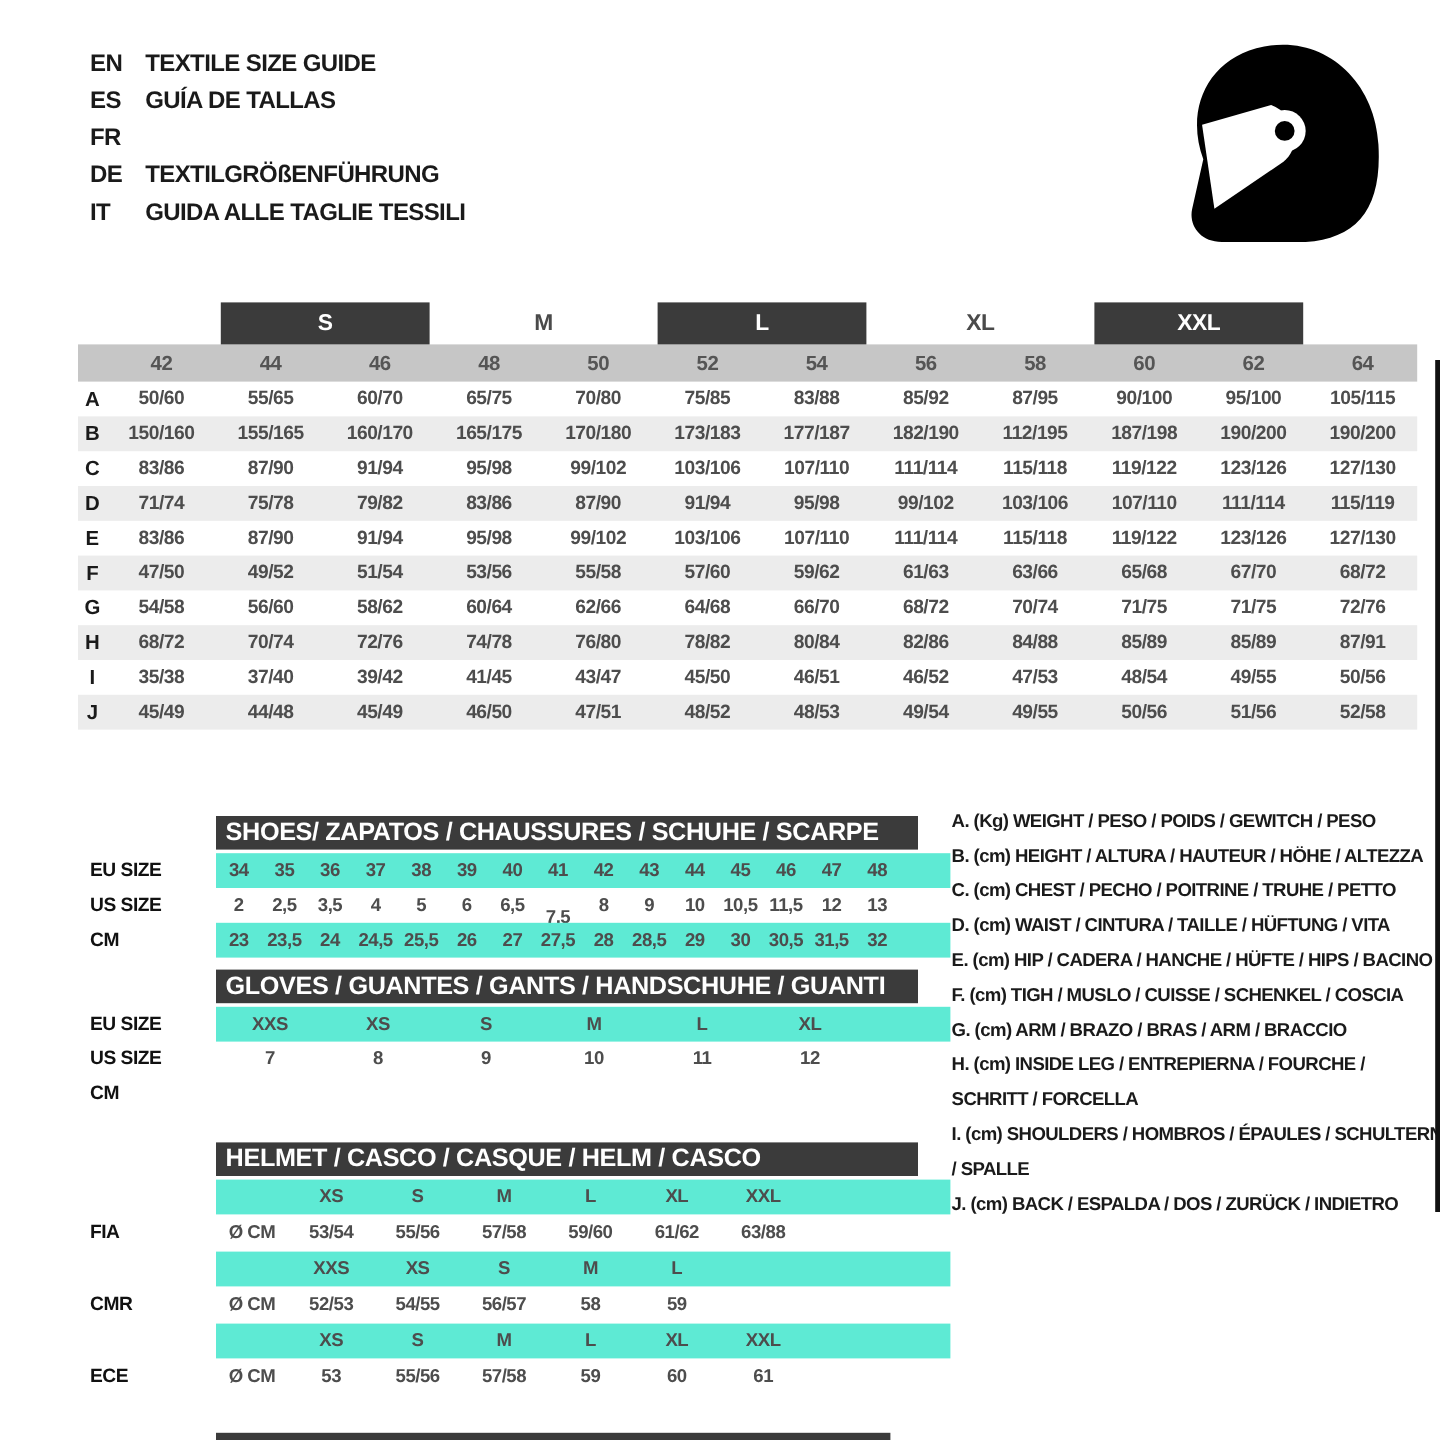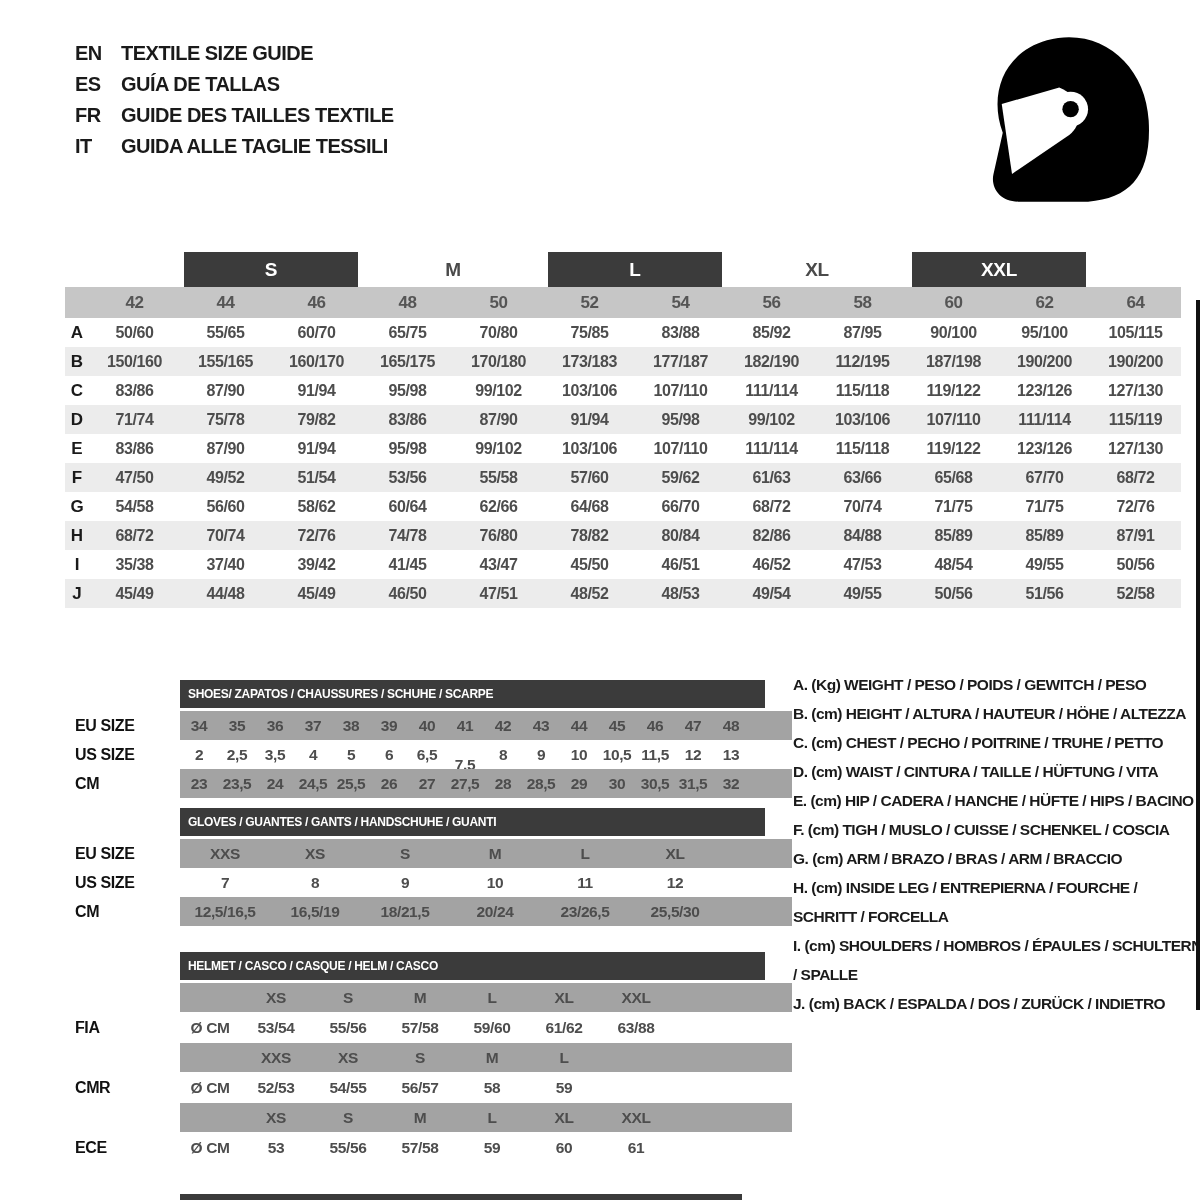--- a/index.html
+++ b/index.html
@@ -27,26 +27,26 @@
   .num-cell{width:91px;flex:none;text-align:center;font-weight:bold;font-size:17px;color:#555;letter-spacing:-0.4px;}
   .data-row{display:flex;height:29px;align-items:center;}
   .data-row.stripe{background:#ececec;}
   .row-lbl{width:24px;flex:none;text-align:center;font-weight:bold;font-size:17px;color:#1a1a1a;}
   .cell{width:91px;flex:none;text-align:center;font-weight:bold;font-size:16px;color:#4d4d4d;letter-spacing:-0.4px;}
 
   
   .section{position:absolute;left:60px;}
   .sec-header{position:absolute;left:120px;height:28px;background:#3b3b3b;color:#fff;
               display:flex;align-items:center;padding-left:8px;box-sizing:border-box;
-              font-weight:bold;font-size:12px;letter-spacing:-0.3px;white-space:nowrap;}
+              font-weight:bold;font-size:21px;letter-spacing:-0.3px;white-space:nowrap;}
   .srow{position:absolute;left:0;height:29px;}
   .slabel{position:absolute;left:15px;top:0;height:100%;display:flex;align-items:center;
           font-weight:bold;font-size:16px;letter-spacing:-0.4px;color:#111;white-space:nowrap;}
   .scells{position:absolute;left:120px;top:0;height:100%;display:flex;align-items:center;}
-  .scells.gray{background:#a3a3a3;}
+  .scells.gray{background:#5eead4;}
   .scell{flex:none;text-align:center;font-weight:bold;font-size:15.5px;color:#4d4d4d;letter-spacing:-0.4px;}
 
   
   #legend{position:absolute;left:793px;top:670px;width:410px;}
   .legend-item{font-weight:bold;font-size:15.5px;letter-spacing:-0.5px;line-height:29px;color:#1a1a1a;}
 
   #right-edge-line{position:absolute;left:1196px;top:300px;width:4px;height:710px;background:#111;}
   #bottom-bar{position:absolute;left:180px;top:1194px;width:562px;height:6px;background:#3b3b3b;}
 </style>
 </head>
@@ -58,21 +58,24 @@
       <div class="lang-row">
         <span class="lang-code">EN</span>
         <span class="lang-title">TEXTILE SIZE GUIDE</span>
       </div>
       <div class="lang-row">
         <span class="lang-code">ES</span>
         <span class="lang-title">GUÍA DE TALLAS</span>
       </div>
       <div class="lang-row">
         <span class="lang-code">FR</span>
-        <span class="lang-title">GUIDE DES TAILLES TEXTILE</span>
+      </div>
+      <div class="lang-row">
+        <span class="lang-code">DE</span>
+        <span class="lang-title">TEXTILGRÖßENFÜHRUNG</span>
       </div>
       <div class="lang-row">
         <span class="lang-code">IT</span>
         <span class="lang-title">GUIDA ALLE TAGLIE TESSILI</span>
       </div>
     </div>
 
   <svg id="helmet-logo" width="185" height="185" viewBox="0 0 180 180">
     <path fill="#000" d="M70 10 C 122 -4 166 34 169 88 C 172 140 152 164 110 167 L 42 167 C 24 167 15 153 18 140 L 27 100 C 13 62 28 22 70 10 Z"></path>
     <path fill="#fff" d="M 26 72 L 82 56 C 92 60 99 68 101 78 C 102 88 99 96 92 102 L 36 140 Z"></path>
@@ -337,28 +340,20 @@
           <span class="scell" style="width: 90px;">7</span>
           <span class="scell" style="width: 90px;">8</span>
           <span class="scell" style="width: 90px;">9</span>
           <span class="scell" style="width: 90px;">10</span>
           <span class="scell" style="width: 90px;">11</span>
           <span class="scell" style="width: 90px;">12</span>
         </div>
       </div>
       <div class="srow" style="top: 89px; width: 740px;">
         <span class="slabel">CM</span>
-        <div class="scells gray" style="width: 612px;">
-          <span class="scell" style="width: 90px;">12,5/16,5</span>
-          <span class="scell" style="width: 90px;">16,5/19</span>
-          <span class="scell" style="width: 90px;">18/21,5</span>
-          <span class="scell" style="width: 90px;">20/24</span>
-          <span class="scell" style="width: 90px;">23/26,5</span>
-          <span class="scell" style="width: 90px;">25,5/30</span>
-        </div>
       </div>
     </div>
   <div class="section" id="helmet-section" style="top:952px;">
       <div class="sec-header" style="top: 0px; width: 585px;">HELMET / CASCO / CASQUE / HELM / CASCO</div>
       <div class="srow" style="top: 31px; width: 740px;">
         <div class="scells gray" style="width: 612px;">
           <span class="scell" style="width: 60px;"></span>
           <span class="scell" style="width: 72px;">XS</span>
           <span class="scell" style="width: 72px;">S</span>
           <span class="scell" style="width: 72px;">M</span>

